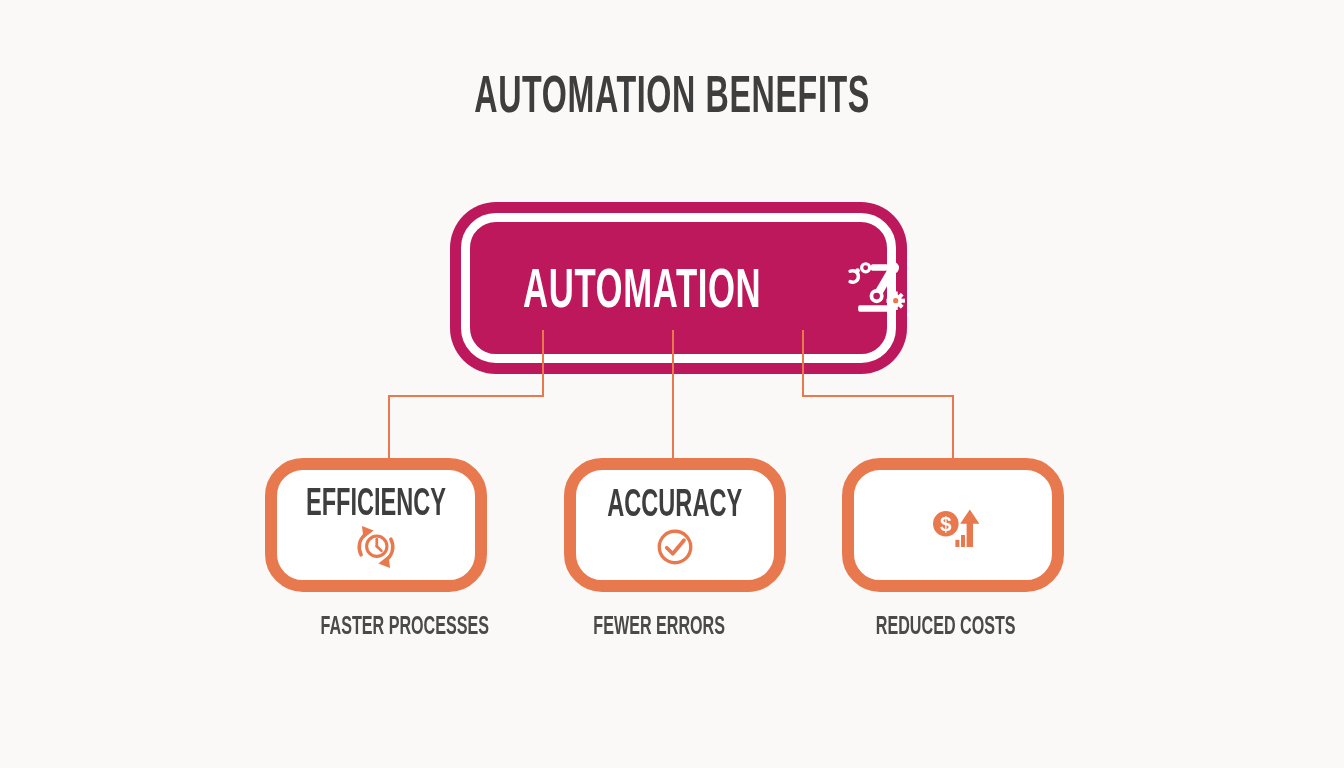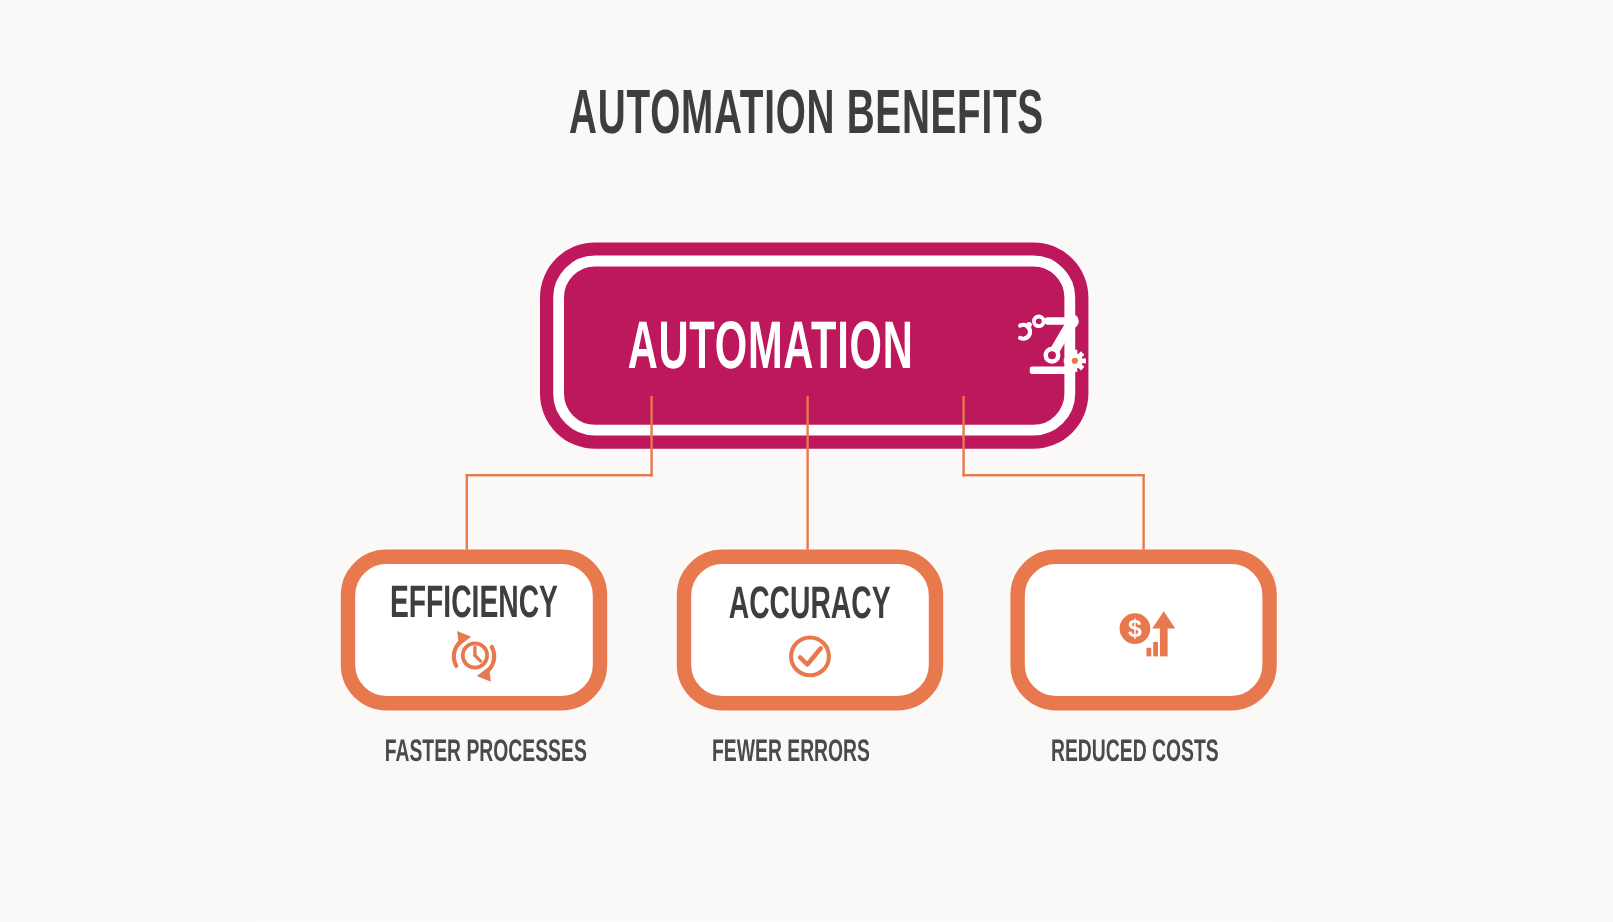--- a/index.html
+++ b/index.html
@@ -65,21 +65,21 @@
   }
   .caption {
     position:absolute; top:610px;
     width:240px; text-align:left;
     font-size:26px; font-weight:bold;
     color:#4a4a4a;
   }
   .cap-1 { left:269px; }
   .cap-2 { left:553px; }
   .cap-3 { left:833px; }
-  .card-1 { left:284px; }
+  .card-1 { left:265px; }
   .card-2 { left:564px;text-align:right; }
   .card-3 { left:842px; }
 </style>
 </head>
 <body>
 
 <div class="stage">
 
   <div class="title">
     <span class="cond">AUTOMATION BENEFITS</span>

